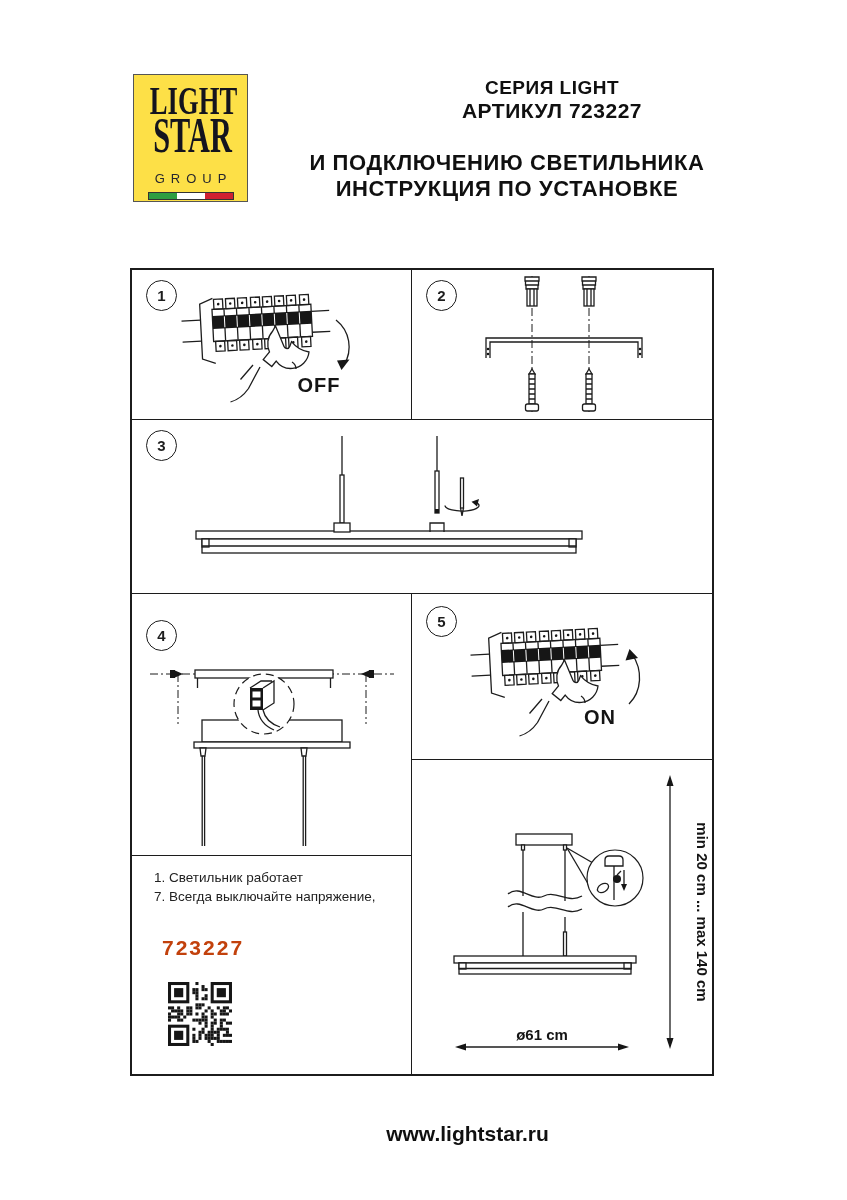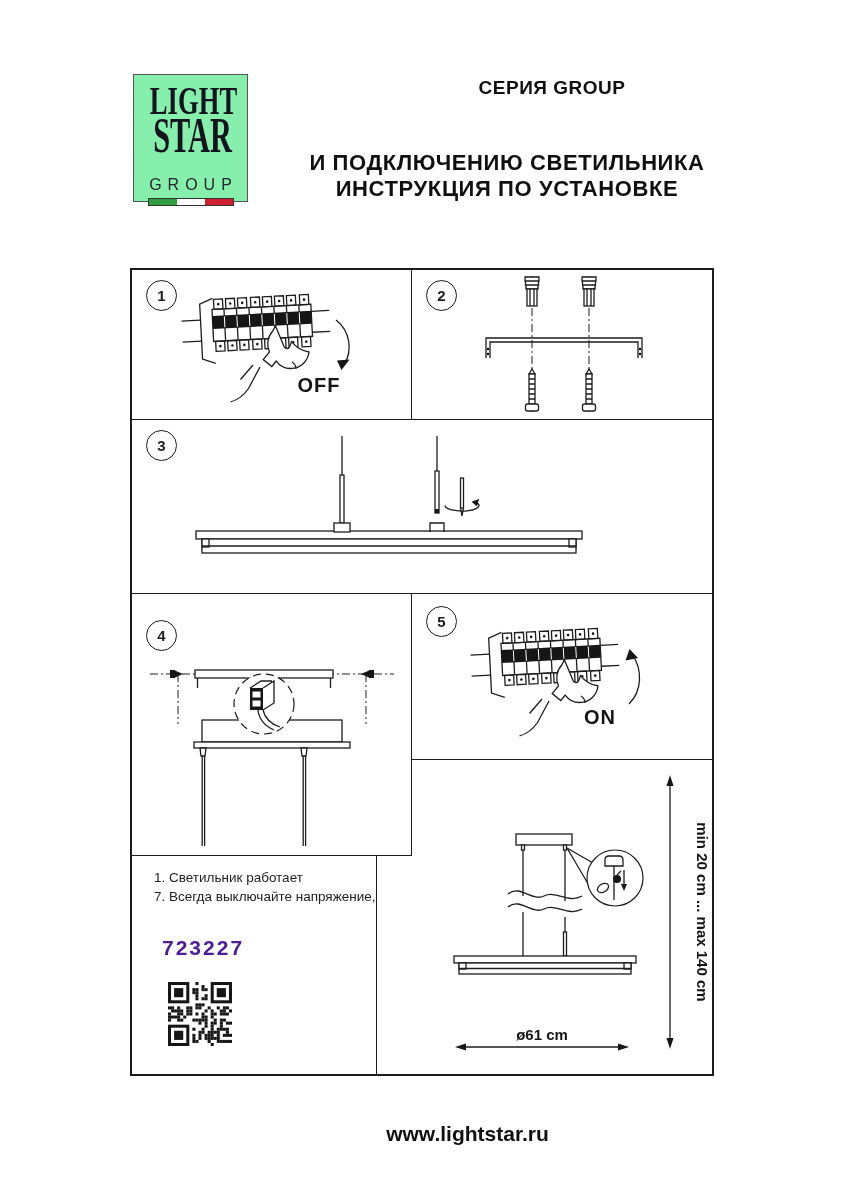--- a/index.html
+++ b/index.html
@@ -2,86 +2,87 @@
 <html><head>
 <meta charset="utf-8">
 <style>
   html,body{margin:0;padding:0;}
   body{width:847px;height:1200px;background:#ffffff;overflow:hidden;
        font-family:"Liberation Sans",sans-serif;color:#1d1d1d;position:relative;}
   .sheet{position:absolute;left:0;top:0;width:847px;height:1200px;background:#fff;}
 
   
   .logo-box{position:absolute;left:133px;top:74px;width:115px;height:128px;
-            border:1px solid #555;background:#86efac;text-align:center;box-sizing:border-box;padding-top:9px;}
+            border:1px solid #555;background:#fde047;text-align:center;box-sizing:border-box;padding-top:9px;}
   .logo-w1{display:block;font-family:"Liberation Serif",serif;font-weight:700;font-size:37px;
            line-height:33px;color:#14141e;transform:scale(0.72,1.08);transform-origin:50% 60%;}
   .logo-w2{display:block;font-family:"Liberation Serif",serif;font-weight:700;font-size:46px;
            line-height:38px;color:#14141e;transform:scale(0.66,1.10);transform-origin:50% 55%;}
-  .logo-w3{display:block;font-size:16px;letter-spacing:6px;color:#26262e;line-height:18px;
-           margin-top:21px;text-indent:6px;}
+  .logo-w3{display:block;font-size:13px;letter-spacing:6px;color:#26262e;line-height:18px;
+           margin-top:15px;text-indent:6px;}
   .logo-flag{width:86px;height:8px;margin:4px auto 0 auto;border:1px solid #333;box-sizing:border-box;}
 
   .series-block{position:absolute;left:352px;top:76px;width:400px;text-align:center;}
   .series{font-size:19px;font-weight:700;letter-spacing:.5px;line-height:23px;color:#101010;}
   .article{font-size:21px;font-weight:700;letter-spacing:.5px;line-height:24px;color:#101010;}
   .title-block{position:absolute;left:297px;top:150px;width:420px;text-align:center;}
   .title-line{font-size:22px;font-weight:700;letter-spacing:.6px;line-height:26px;color:#101010;}
 
   
   .grid{position:absolute;left:130px;top:268px;width:584px;height:808px;
         border:2px solid #1c1c1c;box-sizing:border-box;background:#fff;}
   .panel{position:absolute;background:#fff;box-sizing:border-box;}
   .p1{left:0;top:0;width:280px;height:150px;border-right:1.6px solid #1c1c1c;border-bottom:1.6px solid #1c1c1c;}
   .p2{left:280px;top:0;width:300px;height:150px;border-bottom:1.6px solid #1c1c1c;}
   .p3{left:0;top:150px;width:580px;height:174px;border-bottom:1.6px solid #1c1c1c;}
   .p4{left:0;top:324px;width:280px;height:262px;border-right:1.6px solid #1c1c1c;border-bottom:1.6px solid #1c1c1c;}
   .p5{left:280px;top:324px;width:300px;height:166px;border-bottom:1.6px solid #1c1c1c;}
-  .pnotes{left:0;top:586px;width:245px;height:218px;border-right:1.6px solid #1c1c1c;}
+  .pnotes{left:0;top:586px;width:280px;height:218px;border-right:1.6px solid #1c1c1c;}
   .pfix{left:280px;top:490px;width:300px;height:314px;}
   .panel svg{position:absolute;left:0;top:0;}
 
   .stepnum{position:absolute;width:29px;height:29px;border:1.6px solid #1c1c1c;border-radius:50%;
            display:flex;align-items:center;justify-content:center;font-size:15px;font-weight:700;
            background:#fff;z-index:3;}
 
   
   .ln{stroke:#1d1d1d;stroke-width:1.3;fill:none;}
   .lnw{stroke:#1d1d1d;stroke-width:1.3;fill:#ffffff;}
   .cl{stroke:#1d1d1d;stroke-width:1;stroke-dasharray:8 3 2 3;fill:none;}
   .fil{fill:#161616;stroke:none;}
   .wsep{stroke:#ffffff;stroke-width:1;}
   svg text{fill:#141414;font-family:"Liberation Sans",sans-serif;}
   .lbl{font-size:20px;font-weight:700;letter-spacing:1px;}
   .dim{font-size:15px;font-weight:700;}
 
   
   .notes-text{position:absolute;left:22px;top:12px;font-size:13.5px;line-height:19px;color:#222;}
   .notes-article{position:absolute;left:30px;top:80px;font-size:21px;font-weight:700;
-                 letter-spacing:2px;color:#4c1d95;}
+                 letter-spacing:2px;color:#c2410c;}
   #qr{position:absolute;left:36px;top:126px;}
 
   
   .footer{position:absolute;left:0;top:1122px;width:839px;text-align:center;
           font-size:21px;font-weight:700;color:#101010;padding-left:48px;}
 </style>
 </head>
 <body>
 
 <div class="sheet">
 
   <div class="logo-box">
     <span class="logo-w1">LIGHT</span>
     <span class="logo-w2">STAR</span>
     <span class="logo-w3">GROUP</span>
     <div class="logo-flag" style="background:linear-gradient(to right,#2f9e41 0 33%,#ffffff 33% 67%,#cf2031 67%);"></div>
   </div>
 
   <div class="series-block">
-    <div class="series">СЕРИЯ GROUP</div>
+    <div class="series">СЕРИЯ LIGHT</div>
+    <div class="article">АРТИКУЛ 723227</div>
   </div>
 
   <div class="title-block">
     <div class="title-line">И ПОДКЛЮЧЕНИЮ СВЕТИЛЬНИКА</div>
     <div class="title-line">ИНСТРУКЦИЯ ПО УСТАНОВКЕ</div>
   </div>
 
   <div class="grid">
 
     <div class="panel p1">

